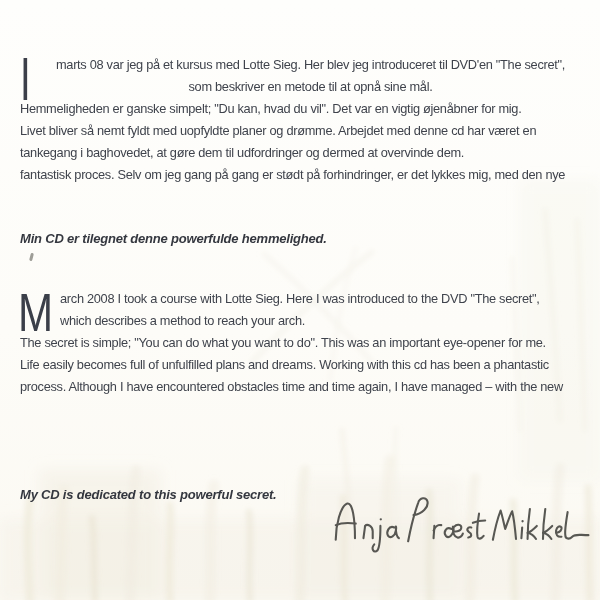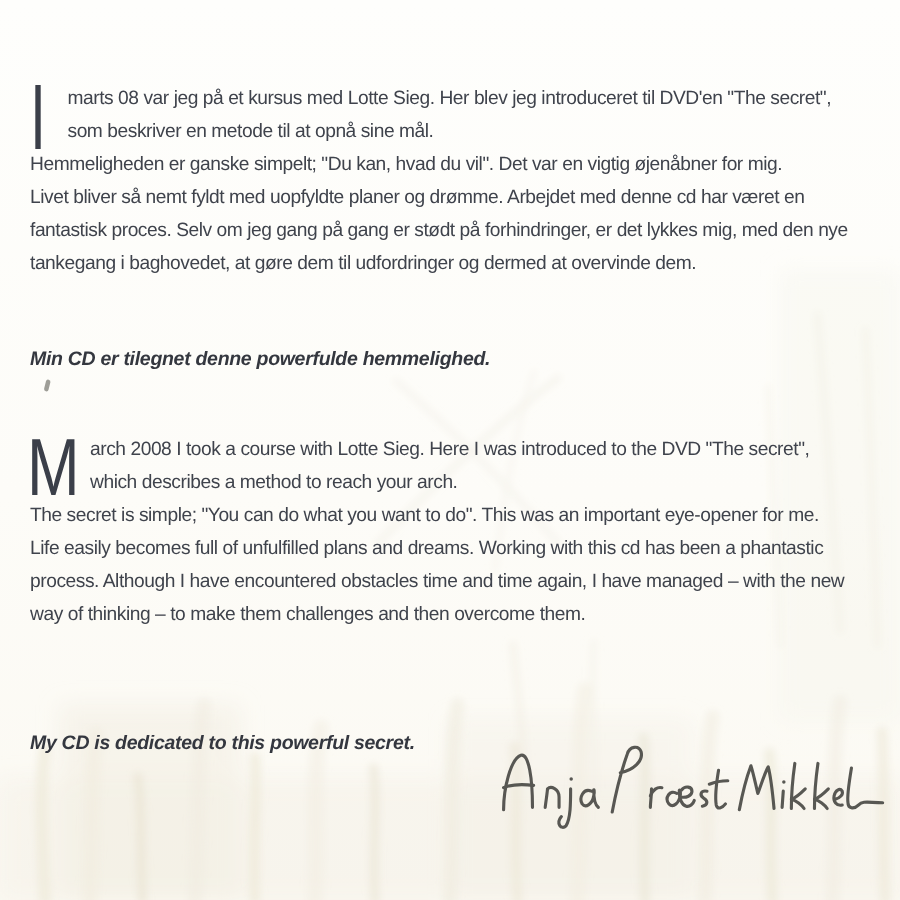--- a/index.html
+++ b/index.html
@@ -15,21 +15,21 @@
   .bg-texture{position:absolute;left:0;top:0;width:600px;height:600px;}
   .content{position:absolute;left:0;top:0;width:600px;height:600px;}
   .textblock{position:absolute;left:20px;width:566px;}
   .line-set div{
     white-space:nowrap;
     font-size:12.8px;
     letter-spacing:-0.3px;
     line-height:22px;
     color:#3f434c;
   }
-  .intro-da{margin-left:25px;}
+  .intro-da{margin-left:15px;text-align:center;}
   .intro-en{margin-left:40px;}
   .dropcap{
     position:absolute;
     color:#3b3f49;
     transform-origin:top left;
     font-weight:400;
   }
   .dropcap-i{
     left:0;top:-6px;
     font-size:62px;line-height:62px;
@@ -115,42 +115,41 @@
 
     <div class="textblock" style="top:54px;">
       <span class="dropcap dropcap-i">I</span>
       <div class="line-set intro-da">
           <div>marts 08 var jeg på et kursus med Lotte Sieg. Her blev jeg introduceret til DVD'en "The secret",</div>
           <div>som beskriver en metode til at opnå sine mål.</div>
         </div>
       <div class="line-set">
           <div>Hemmeligheden er ganske simpelt; "Du kan, hvad du vil". Det var en vigtig øjenåbner for mig.</div>
           <div>Livet bliver så nemt fyldt med uopfyldte planer og drømme. Arbejdet med denne cd har været en</div>
+          <div>tankegang i baghovedet, at gøre dem til udfordringer og dermed at overvinde dem.</div>
           <div>fantastisk proces. Selv om jeg gang på gang er stødt på forhindringer, er det lykkes mig, med den nye</div>
-          <div>tankegang i baghovedet, at gøre dem til udfordringer og dermed at overvinde dem.</div>
         </div>
     </div>
 
     <div class="textblock dedication" style="top:229px;">
         <div>Min CD er tilegnet denne powerfulde hemmelighed.</div>
       </div>
 
     <div class="ink-speck"></div>
 
     <div class="textblock" style="top:288px;">
       <span class="dropcap dropcap-m">M</span>
       <div class="line-set intro-en">
           <div>arch 2008 I took a course with Lotte Sieg. Here I was introduced to the DVD "The secret",</div>
           <div>which describes a method to reach your arch.</div>
         </div>
       <div class="line-set">
           <div>The secret is simple; "You can do what you want to do". This was an important eye-opener for me.</div>
           <div>Life easily becomes full of unfulfilled plans and dreams. Working with this cd has been a phantastic</div>
           <div>process. Although I have encountered obstacles time and time again, I have managed – with the new</div>
-          <div>way of thinking – to make them challenges and then overcome them.</div>
         </div>
     </div>
 
     <div class="textblock dedication" style="top:485px;">
         <div>My CD is dedicated to this powerful secret.</div>
       </div>
 
     <div class="signature-wrap" role="img" aria-label="Anja Præst Mikkelsen">
       <svg viewBox="0 0 340 84" width="262" xmlns="http://www.w3.org/2000/svg">
         <g fill="none" stroke="#4a4a46" stroke-width="2.7" stroke-linecap="round" stroke-linejoin="round" opacity="0.92">

